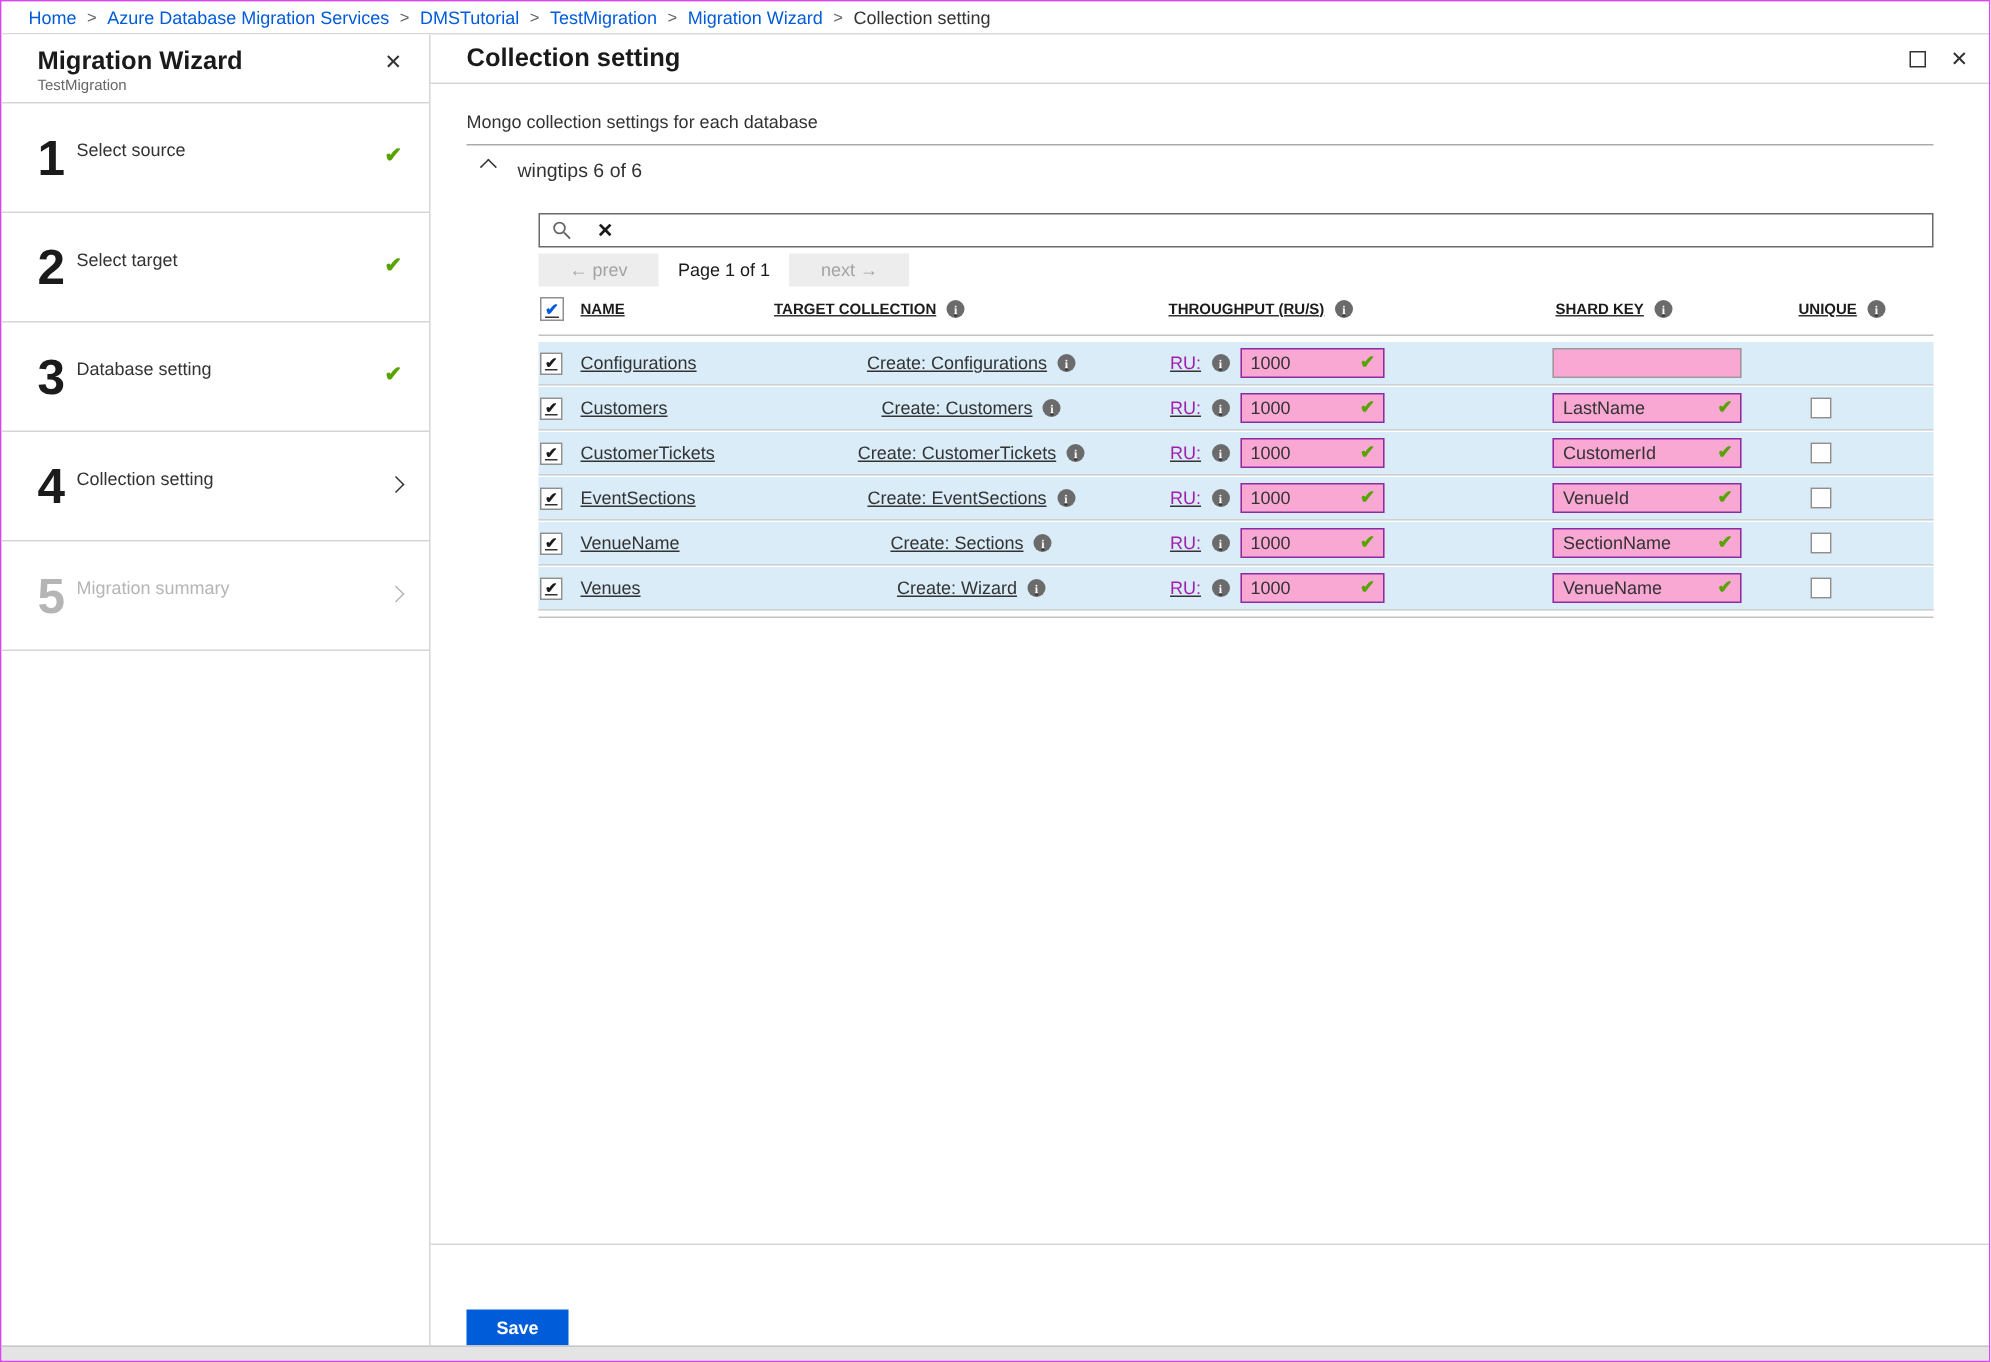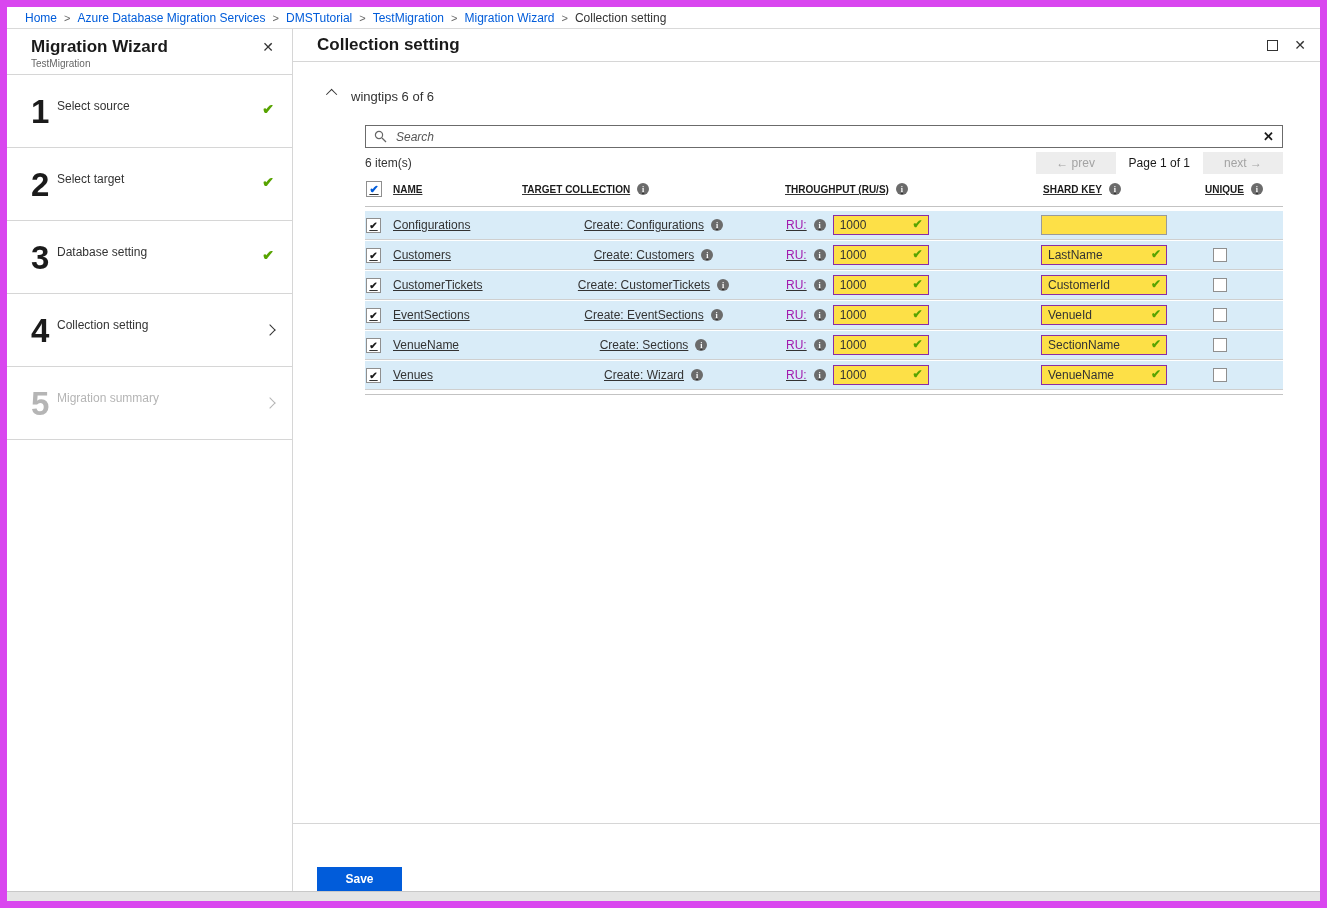--- a/index.html
+++ b/index.html
@@ -1,18 +1,18 @@
 <!DOCTYPE html>
 <html><head>
 <meta charset="utf-8">
 <style>
   * { margin:0; padding:0; box-sizing:border-box; }
   html,body { background:#fff; }
   body { font-family:"Liberation Sans", sans-serif; color:#333; }
-  .page { width:1327px; height:908px; border:7px solid #d946ef; background:#fff;
+  .page { width:1327px; height:908px; border:1px solid #d946ef; background:#fff;
           display:flex; flex-direction:column; overflow:hidden; }
 
   
   .breadcrumb { height:22px; flex:0 0 22px; display:flex; align-items:center;
                 padding-left:18px; font-size:12px; border-bottom:1px solid #d9d9d9; background:#fff; }
   .crumb { color:#015cda; cursor:pointer; white-space:nowrap; }
   .crumb.current { color:#333; cursor:default; }
   .crumb-sep { color:#666; margin:0 7px; font-size:11px; }
 
   
@@ -88,36 +88,36 @@
   
   .cb { width:15px; height:15px; background:#fff; border:1px solid #8f8f8f; display:flex;
         align-items:center; justify-content:center; cursor:pointer; flex:0 0 auto; }
   .cb.checked::after { content:"\2714"; font-size:10px; font-weight:700; color:#1b1b1b; }
   .cb.blue { width:16px; height:16px; }
   .cb.blue::after { color:#015cda; font-size:11px; }
   .cb.unique { width:14px; height:14px; margin-left:8px; }
 
   
   .field { position:relative; height:20px; }
-  .field input { width:100%; height:20px; border:1px solid #8a2da5; background:#fde047;
+  .field input { width:100%; height:20px; border:1px solid #8a2da5; background:#f9a8d4;
                  font-size:12px; color:#333; padding:0 22px 0 6px; outline:none;
                  font-family:"Liberation Sans", sans-serif; }
   .field.valid::after { content:"\2714"; position:absolute; right:6px; top:2px;
                         color:#57a300; font-size:12px; font-weight:700; pointer-events:none; }
   .field.neutral input { border:1px solid #9a9a9a; padding-right:6px; }
   .field.ru { width:96px; }
   .field.shard { width:126px; }
   .ru-label { margin:0 2px 0 1px; color:#a21caf; }
   .ru-info { margin-left:5px; margin-right:7px; }
 
   .table-bottom { border-bottom:1px solid #c3c3c3; margin-top:4px; }
 
   
   .panel-footer { flex:0 0 43px; border-top:1px solid #d6d6d6; padding:12px 0 0 24px; }
-  .save-btn { width:85px; height:24px; background:#015cda; color:#fff; border:none;
+  .save-btn { width:68px; height:24px; background:#015cda; color:#fff; border:none;
               font-size:12px; font-weight:700; cursor:pointer; font-family:"Liberation Sans", sans-serif;margin-top:31px; }
 
   .bottom-strip { flex:0 0 10px; background:#e4e4e4; border-top:1px solid #c8c8c8; }
 </style>
 </head>
 <body>
 
 <div class="page">
 
   <div class="breadcrumb">
@@ -174,39 +174,38 @@
     <div class="panel">
       <div class="panel-header">
         <div class="panel-title">Collection setting</div>
         <div class="win-icons">
           <span class="maximize-icon"></span>
           <span class="close-x">✕</span>
         </div>
       </div>
 
       <div class="panel-body">
+        <div class="section-label">Mongo collection settings for each database</div>
 
         <div class="group-header">
           <span class="chev-up"></span>
           <span class="group-title">wingtips 6 of 6</span>
         </div>
 
         <div class="table-wrap">
 
           <div class="search-box">
             <svg width="13" height="13" viewBox="0 0 13 13">
               <circle cx="5" cy="5" r="3.6" fill="none" stroke="#666" stroke-width="1.2"></circle>
               <line x1="8" y1="8" x2="12" y2="12" stroke="#666" stroke-width="1.2"></line>
             </svg>
-            <input class="search-input" type="text" placeholder="Search" style="">
             <span class="search-clear">✕</span>
           </div>
 
           <div class="pager-row">
-            <span class="items-count">6 item(s)</span>
             <button class="pager-btn">← prev</button>
             <span class="page-label">Page 1 of 1</span>
             <button class="pager-btn">next →</button>
           </div>
 
           <div class="grid thead">
             <span class="cell cbcell">
                 <span class="cb checked blue"></span>
               </span>
             <span class="th">NAME</span>

